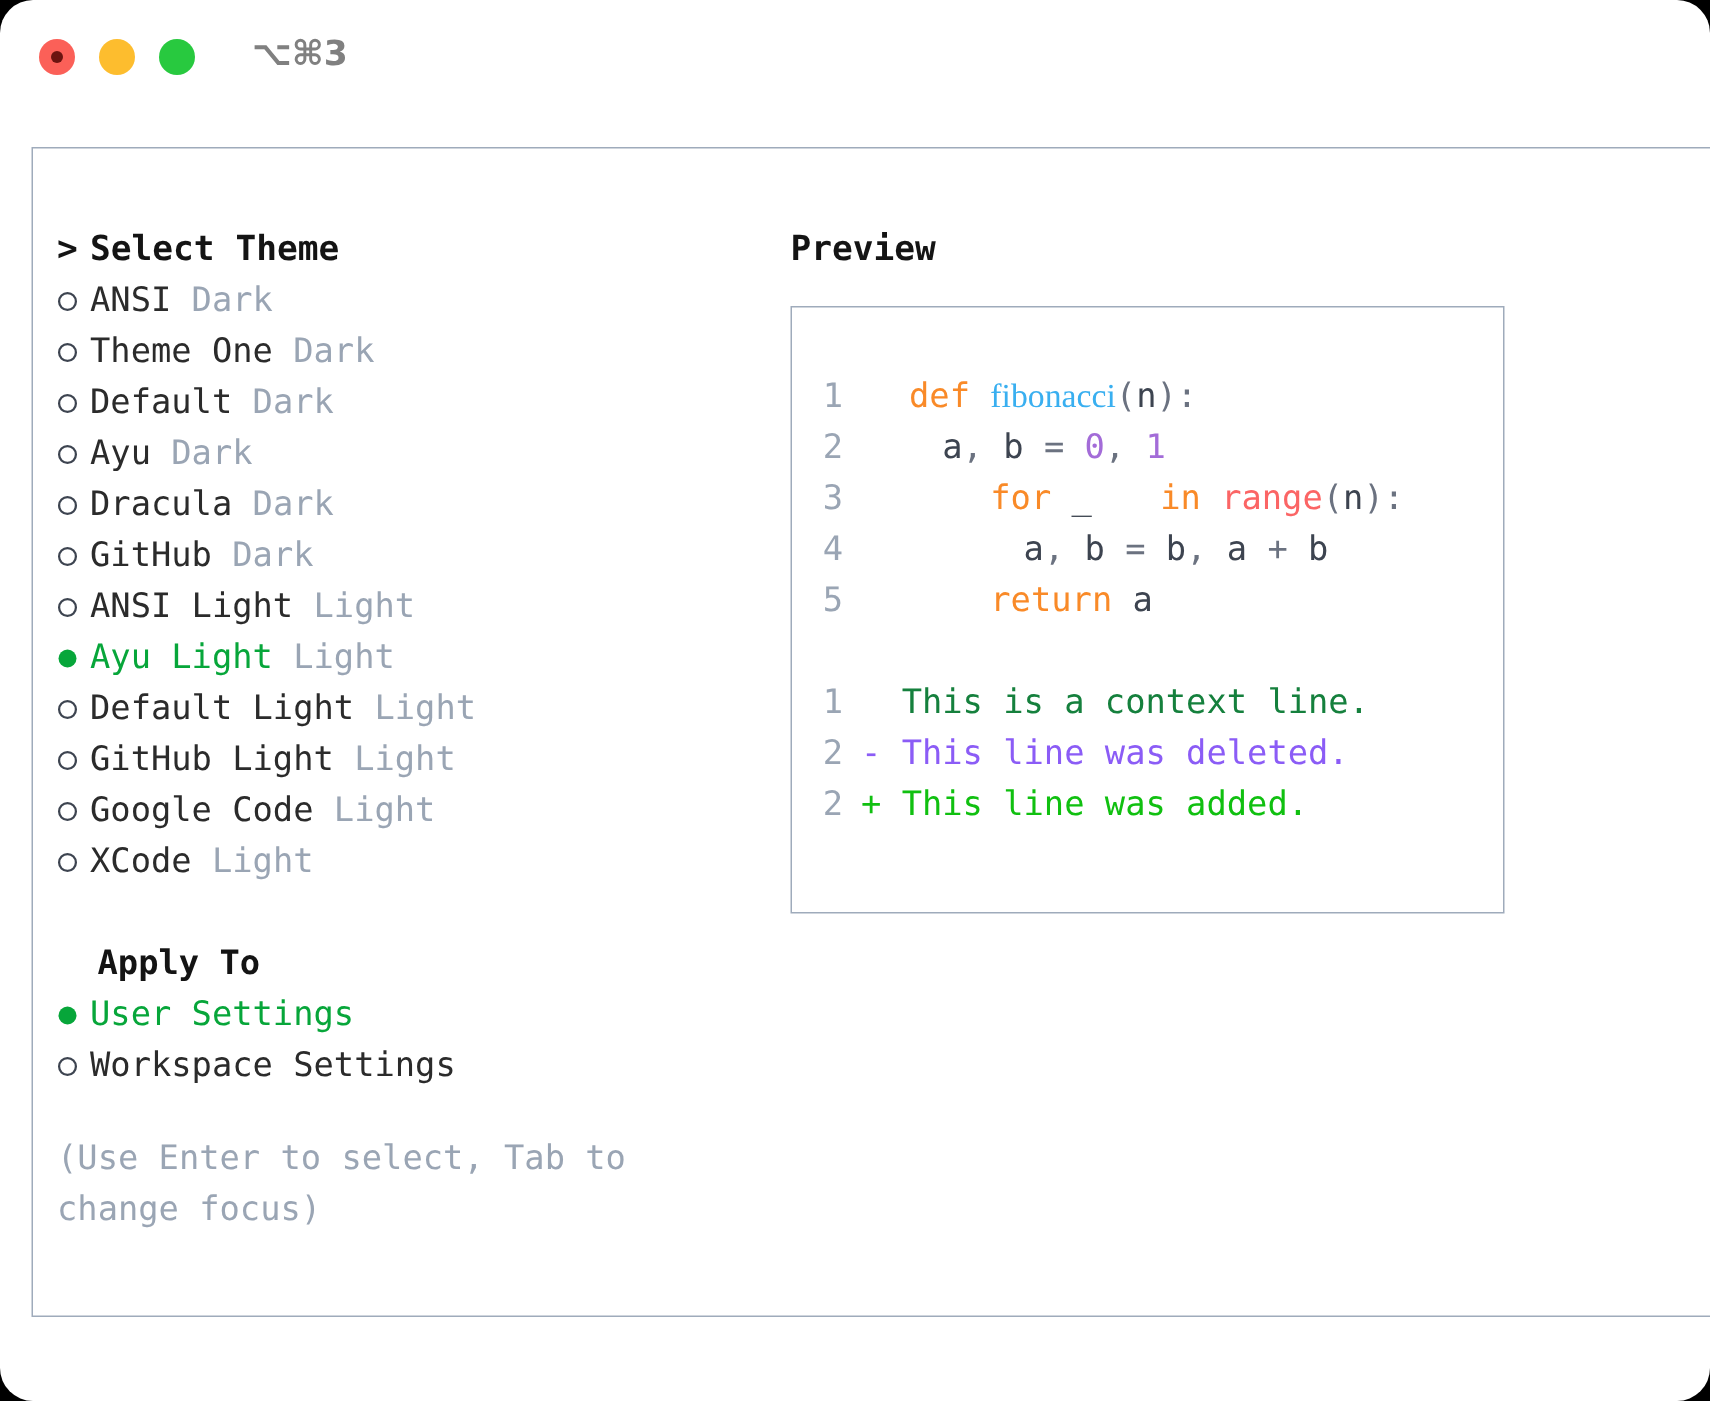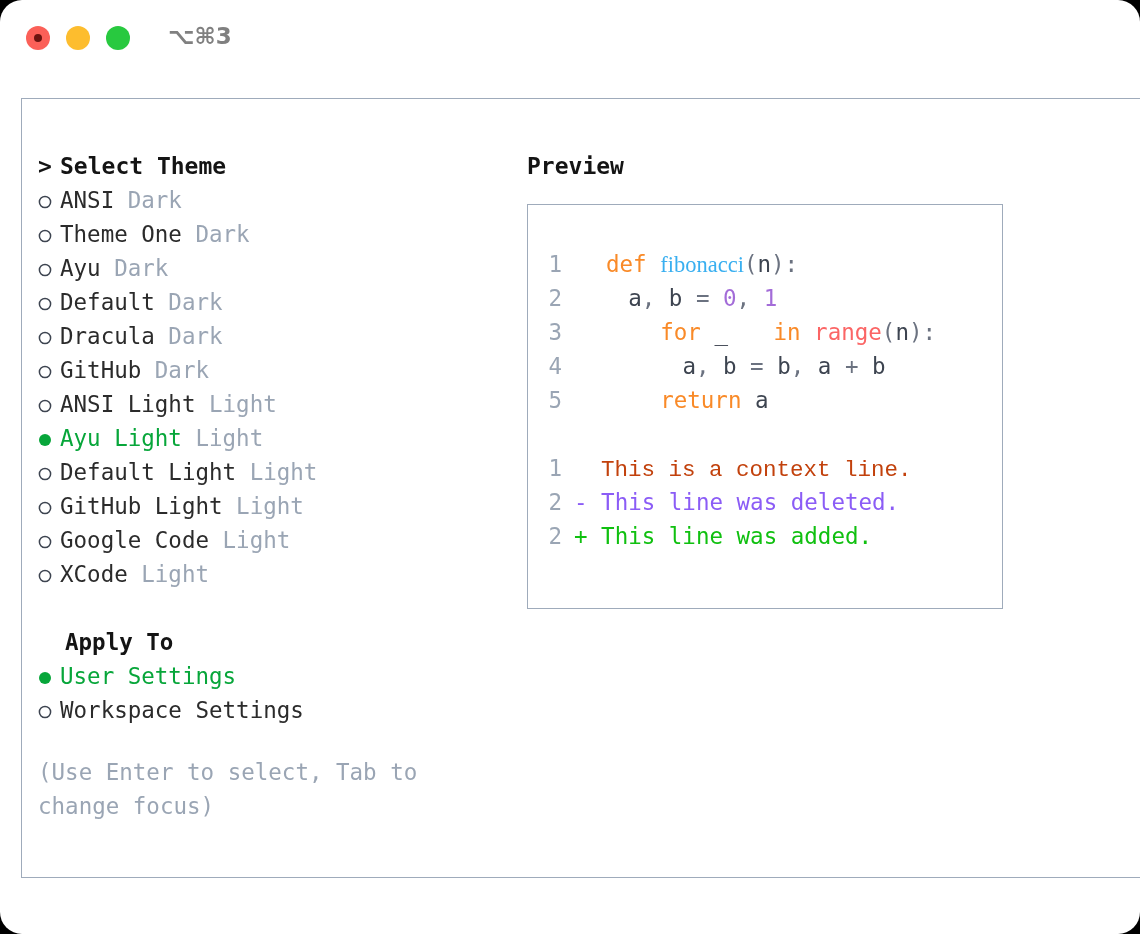--- a/index.html
+++ b/index.html
@@ -173,21 +173,21 @@
   .code-line.blank { height: 34px; }
 
   
   .t-kw   { color: #f98a28; margin-left: 32px; }
   .t-fn   { color: #39aff0; font-family: Liberation Serif, serif; }
   .t-num  { color: #a36cd8; }
   .t-builtin { color: #fb6565; }
   .t-plain{ color: #3d4450; }
   .t-punct{ color: #6b7280; }
 
-  .t-ctx  { color: #c2410c; font-family: Liberation Mono, monospace; }
+  .t-ctx  { color: #15803d; }
   .t-del  { color: #8b5cf6; }
   .t-add  { color: #10c010; text-align: right; }
 </style>
 </head>
 <body>
 
 <div id="window">
 
   <div id="titlebar">
     <div class="dot" id="dot-close">
@@ -208,24 +208,24 @@
 
       <div id="theme-rows">
           <div class="row"><span class="bullet"><svg width="14" height="14" viewBox="0 0 14 14">
                 <circle cx="7" cy="7" r="5.6" fill="none" stroke="#3d4450" stroke-width="1.5"></circle>
               </svg></span><span class="theme-name">ANSI</span><span class="badge"> Dark</span></div>
           <div class="row"><span class="bullet"><svg width="14" height="14" viewBox="0 0 14 14">
                 <circle cx="7" cy="7" r="5.6" fill="none" stroke="#3d4450" stroke-width="1.5"></circle>
               </svg></span><span class="theme-name">Theme One</span><span class="badge"> Dark</span></div>
           <div class="row"><span class="bullet"><svg width="14" height="14" viewBox="0 0 14 14">
                 <circle cx="7" cy="7" r="5.6" fill="none" stroke="#3d4450" stroke-width="1.5"></circle>
+              </svg></span><span class="theme-name">Default</span><span class="badge"> Dark</span></div>
+          <div class="row"><span class="bullet"><svg width="14" height="14" viewBox="0 0 14 14">
+                <circle cx="7" cy="7" r="5.6" fill="none" stroke="#3d4450" stroke-width="1.5"></circle>
               </svg></span><span class="theme-name">Ayu</span><span class="badge"> Dark</span></div>
-          <div class="row"><span class="bullet"><svg width="14" height="14" viewBox="0 0 14 14">
-                <circle cx="7" cy="7" r="5.6" fill="none" stroke="#3d4450" stroke-width="1.5"></circle>
-              </svg></span><span class="theme-name">Default</span><span class="badge"> Dark</span></div>
           <div class="row"><span class="bullet"><svg width="14" height="14" viewBox="0 0 14 14">
                 <circle cx="7" cy="7" r="5.6" fill="none" stroke="#3d4450" stroke-width="1.5"></circle>
               </svg></span><span class="theme-name">Dracula</span><span class="badge"> Dark</span></div>
           <div class="row"><span class="bullet"><svg width="14" height="14" viewBox="0 0 14 14">
                 <circle cx="7" cy="7" r="5.6" fill="none" stroke="#3d4450" stroke-width="1.5"></circle>
               </svg></span><span class="theme-name">GitHub</span><span class="badge"> Dark</span></div>
           <div class="row"><span class="bullet"><svg width="14" height="14" viewBox="0 0 14 14">
                 <circle cx="7" cy="7" r="5.6" fill="none" stroke="#3d4450" stroke-width="1.5"></circle>
               </svg></span><span class="theme-name">ANSI Light</span><span class="badge"> Light</span></div>
           <div class="row selected"><span class="bullet"><svg width="14" height="14" viewBox="0 0 14 14">

